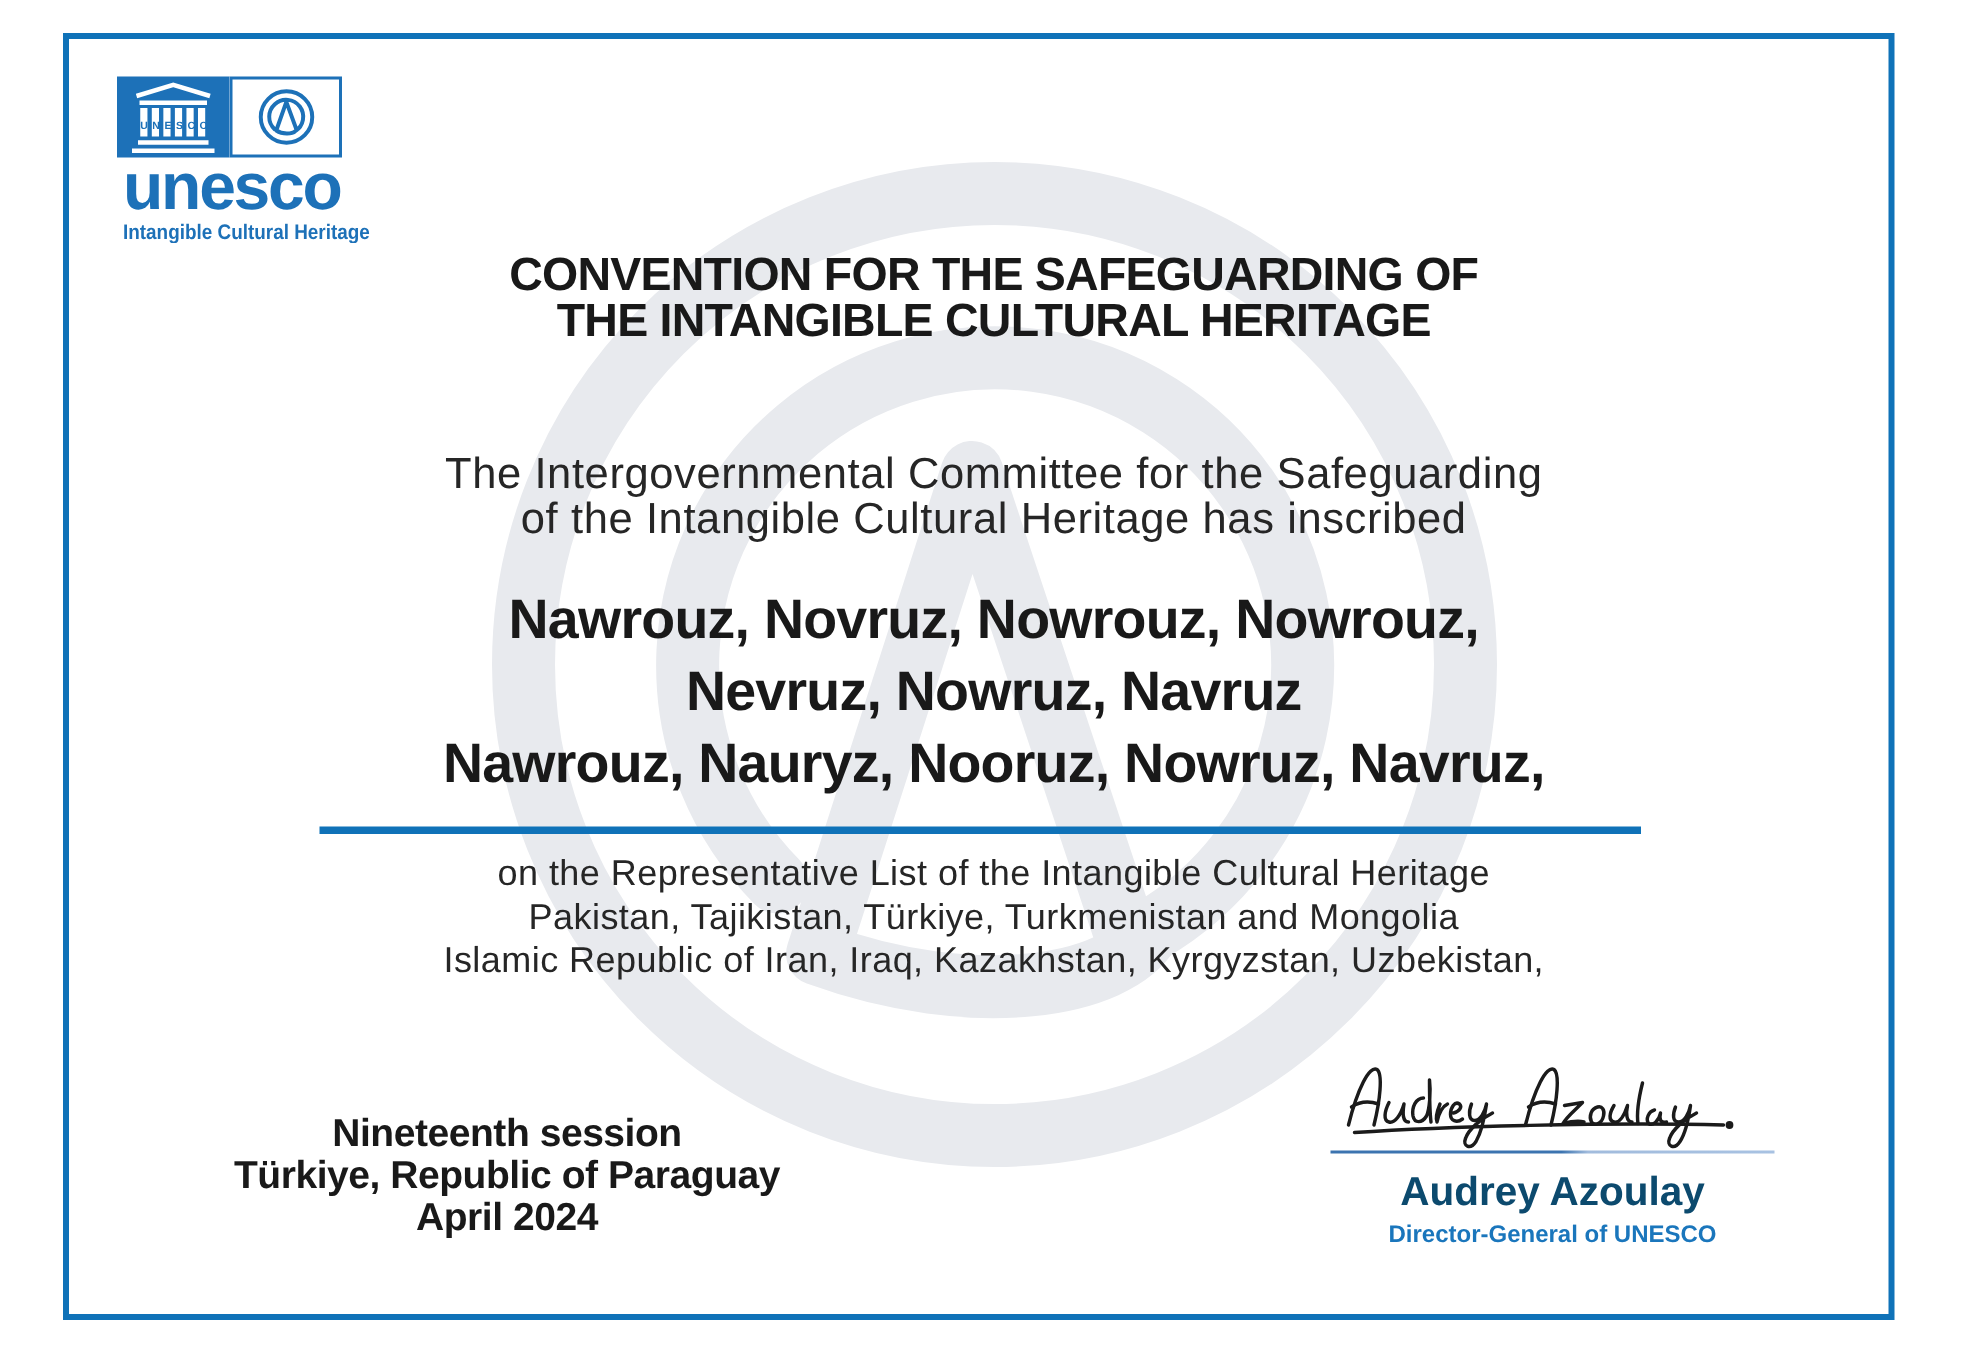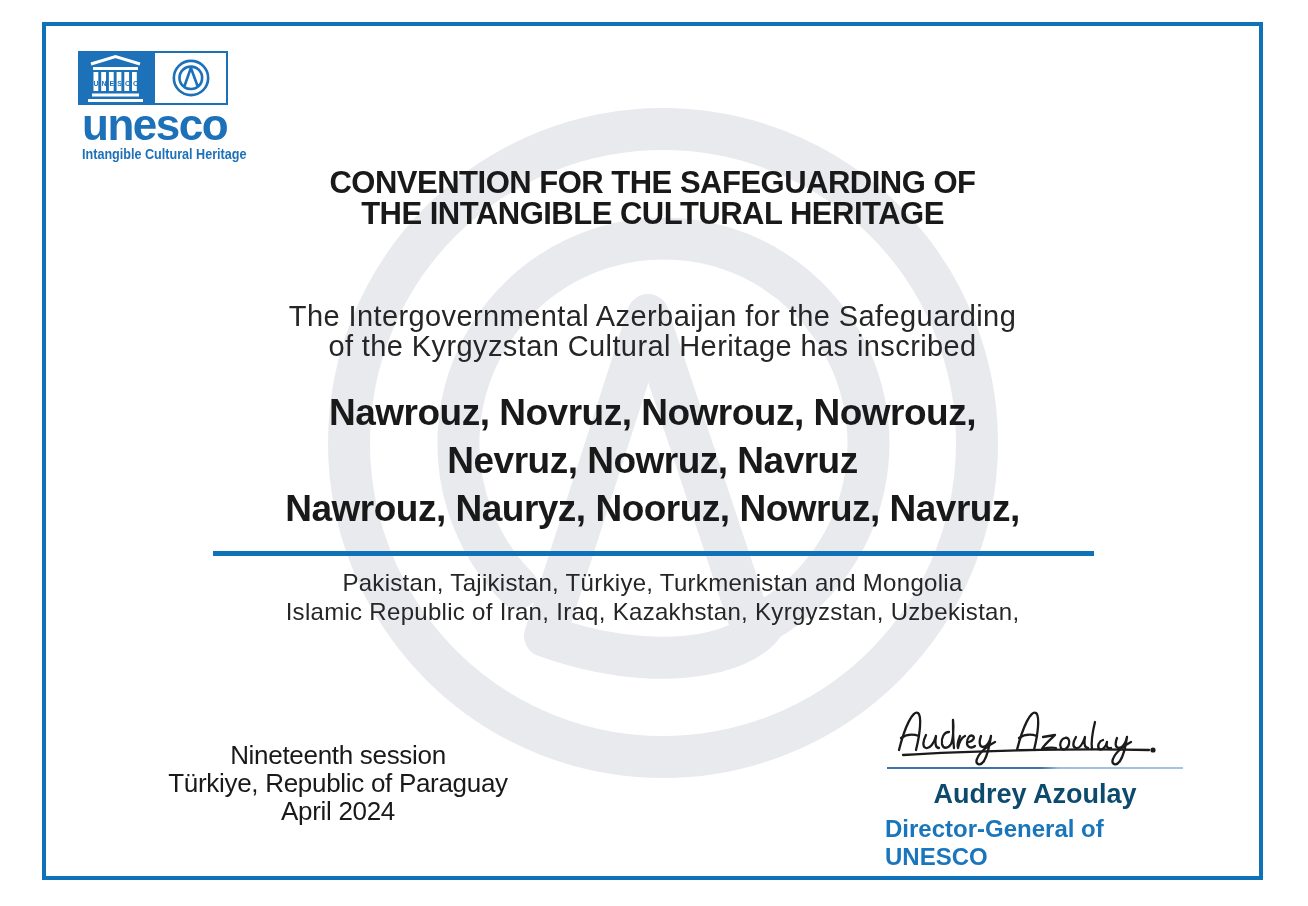--- a/index.html
+++ b/index.html
@@ -9,42 +9,42 @@
     font-family:"Liberation Sans", sans-serif;
     -webkit-font-smoothing:antialiased;
   }
   .frame{
     position:absolute;left:42px;top:22px;width:1221px;height:858px;
     border:4px solid #0f72b8;box-sizing:border-box;background:transparent;z-index:3;
     pointer-events:none;
   }
   .watermark{position:absolute;left:0;top:0;width:1308px;height:906px;z-index:1;}
   .layer{position:absolute;z-index:2;}
-  .centered{left:42px;width:1221px;text-align:center;}
+  .centered{left:42px;width:1221px;text-align:center;padding-left:10px;}
   
   .logo-squares{left:78px;top:51px;display:flex;}
   .sq-blue{width:75px;height:54px;background:#1d71b8;}
   .sq-white{width:75px;height:54px;background:#fff;border:2px solid #1d71b8;box-sizing:border-box;
     display:flex;align-items:center;justify-content:center;}
   .wordmark{left:82px;top:103px;font-size:44px;font-weight:bold;color:#1d71b8;letter-spacing:-1.5px;line-height:1;}
   .tagline{left:82px;top:146px;font-size:14px;font-weight:bold;color:#1d71b8;
     transform:scaleX(0.9);transform-origin:left;white-space:nowrap;}
   
   .title{top:167px;font-size:31px;line-height:31px;font-weight:bold;color:#191919;letter-spacing:-0.5px;}
   .intro{top:301px;font-size:29px;line-height:30px;color:#262626;letter-spacing:0.4px;}
   .element-name{top:389px;font-size:37px;line-height:48px;font-weight:bold;color:#191919;letter-spacing:-0.5px;}
   .rule{left:213px;top:551px;width:881px;height:5px;background:#0f72b8;}
   .list-text{top:568px;font-size:24px;line-height:29px;color:#262626;letter-spacing:0.3px;}
   .session{left:128px;top:741px;width:420px;text-align:center;font-size:26px;line-height:28px;
-    font-weight:normal;color:#191919;letter-spacing:-0.3px;}
+    font-weight:bold;color:#191919;letter-spacing:-0.3px;}
   .sig-draw{left:893px;top:698px;width:280px;height:70px;}
   .sig-rule{left:887px;top:767px;width:296px;height:2px;
     background:linear-gradient(to right,#3c74b0 0%,#3c74b0 52%,#a2bcdd 58%,#a8c2e2 100%);}
   .sig-name{left:885px;top:779px;width:300px;text-align:center;font-size:27px;font-weight:bold;color:#0c4a6e;}
-  .sig-role{left:885px;top:815px;width:300px;text-align:left;font-size:24px;font-weight:bold;color:#1a76bc;}
+  .sig-role{left:885px;top:815px;width:300px;text-align:center;font-size:16px;font-weight:bold;color:#1a76bc;}
 </style>
 </head>
 <body>
 
 <svg class="watermark" viewBox="0 0 1308 906" xmlns="http://www.w3.org/2000/svg" aria-hidden="true">
   <g stroke="#e8eaee" fill="none" stroke-linecap="round" stroke-linejoin="round">
     <circle cx="663" cy="443" r="314" stroke-width="42"></circle>
     <path stroke-width="42" d="M 518,588 A 205,205 0 1 1 766,621 C 744,658 650,674 545,636 L 648,315 L 752,628"></path>
   </g>
 </svg>
@@ -83,33 +83,34 @@
 
 <div class="layer wordmark">unesco</div>
 <div class="layer tagline">Intangible Cultural Heritage</div>
 
 <div class="layer centered title">
   <div>CONVENTION FOR THE SAFEGUARDING OF</div>
   <div>THE INTANGIBLE CULTURAL HERITAGE</div>
 </div>
 
 <div class="layer centered intro">
-  <div>The Intergovernmental Azerbaijan for the Safeguarding</div>
-  <div>of the Kyrgyzstan Cultural Heritage has inscribed</div>
+  <div>The Intergovernmental Committee for the Safeguarding</div>
+  <div>of the Intangible Cultural Heritage has inscribed</div>
 </div>
 
 <div class="layer centered element-name">
   <div>Nawrouz, Novruz, Nowrouz, Nowrouz,</div>
   <div>Nevruz, Nowruz, Navruz</div>
   <div>Nawrouz, Nauryz, Nooruz, Nowruz, Navruz,</div>
 </div>
 
 <div class="layer rule"></div>
 
 <div class="layer centered list-text">
+  <div>on the Representative List of the Intangible Cultural Heritage</div>
   <div>Pakistan, Tajikistan, Türkiye, Turkmenistan and Mongolia</div>
   <div>Islamic Republic of Iran, Iraq, Kazakhstan, Kyrgyzstan, Uzbekistan,</div>
 </div>
 
 <div class="layer session">
   <div>Nineteenth session</div>
   <div>Türkiye, Republic of Paraguay</div>
   <div>April 2024</div>
 </div>
 

